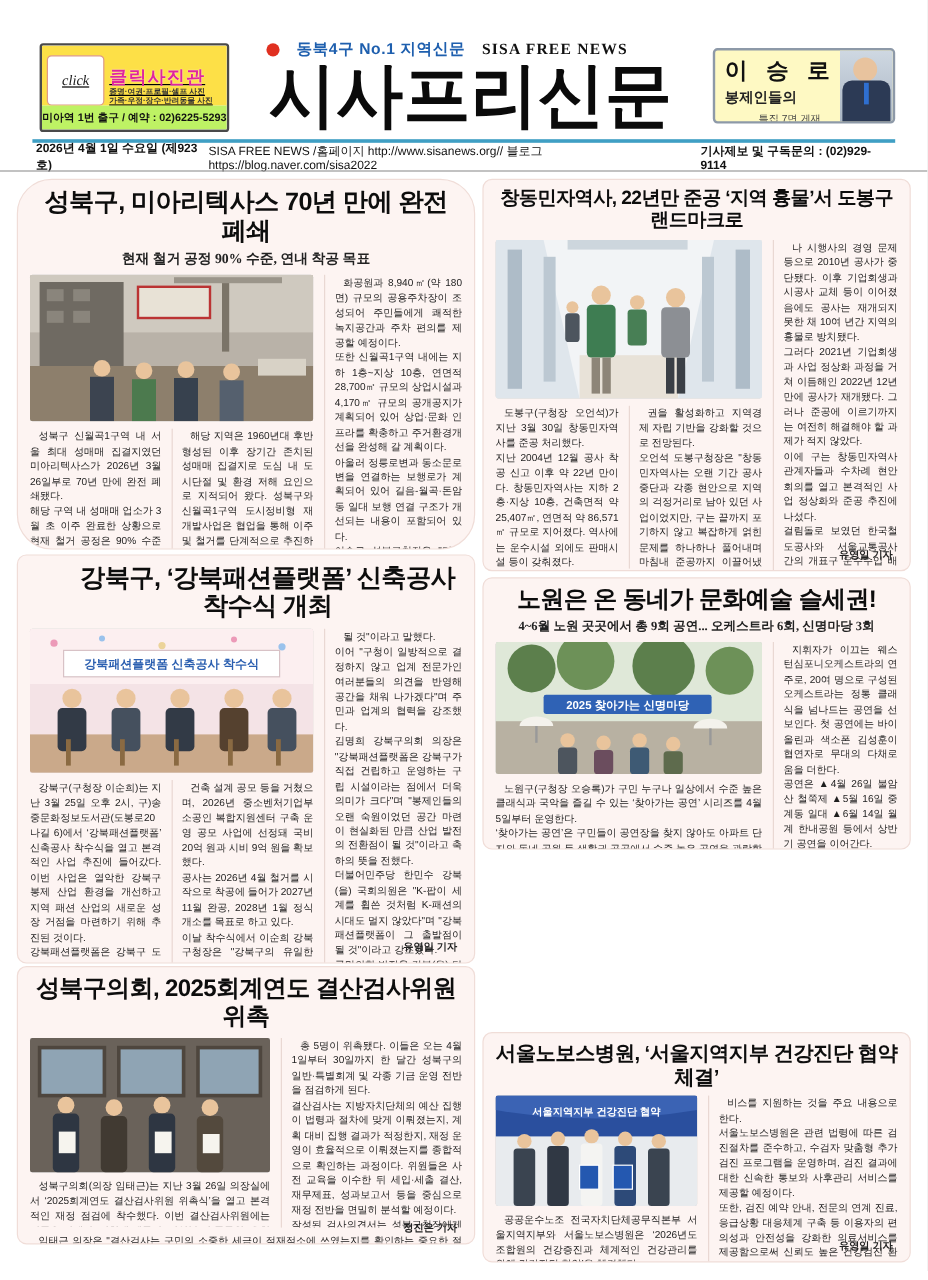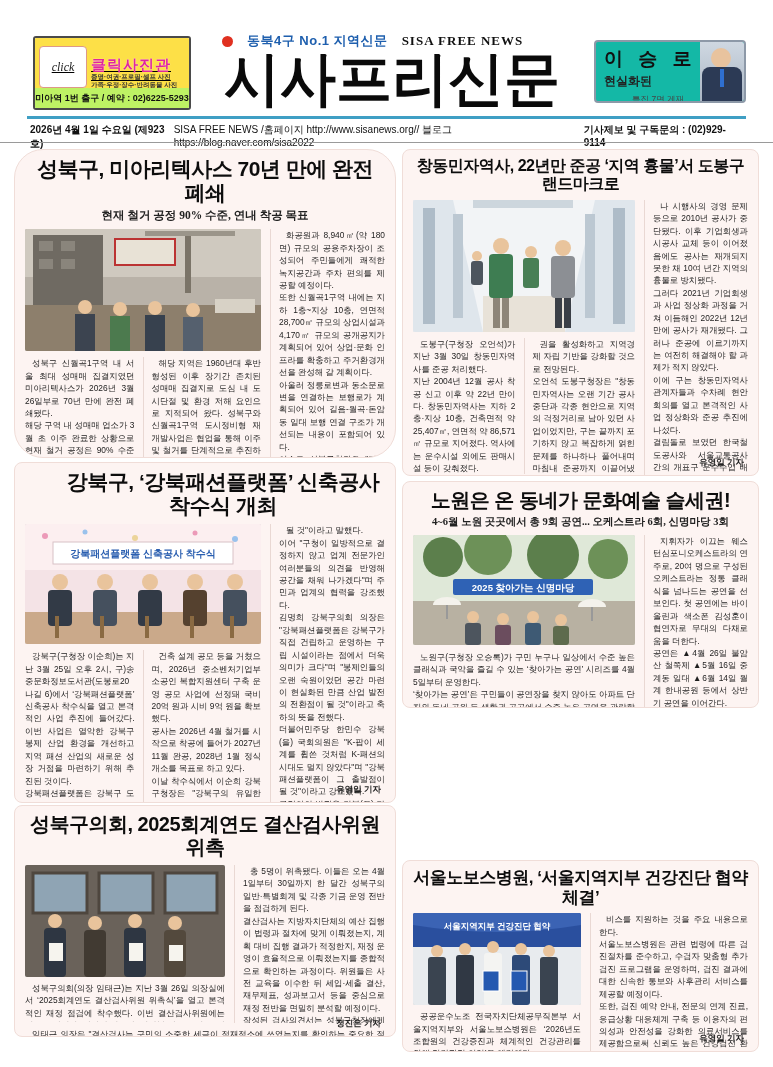--- a/index.html
+++ b/index.html
@@ -18,32 +18,32 @@
   .ad-left-bottom{height:20px;background:#bef264;display:flex;align-items:center;justify-content:center;
                   font-size:9px;font-weight:900;color:#111;}
   .masthead{position:absolute;left:222px;top:32px;width:340px;text-align:center;}
   .mh-row{display:flex;align-items:center;gap:14px;height:18px;}
   .red-dot{width:11px;height:11px;border-radius:50%;background:#e03020;display:inline-block;}
   .tagline{color:#1e5fae;font-weight:900;font-size:13px;letter-spacing:0.5px;}
   .eng{font-family:"Liberation Serif",serif;font-weight:700;font-size:13px;color:#111;letter-spacing:1px;}
   .mh-title{font-size:56px;font-weight:900;color:#0a0a0a;letter-spacing:0px;line-height:1.05;
             transform:scaleY(1.05);}
   .ad-right{position:absolute;left:594px;top:40px;width:152px;height:63px;border:2px solid #8d99a8;
-            border-radius:4px;background:#14b8a6;box-sizing:border-box;display:flex;overflow:hidden;}
+            border-radius:4px;background:#fef9c3;box-sizing:border-box;display:flex;overflow:hidden;}
   .ar-txt{flex:1;padding:4px 0 0 8px;}
   .ar-name{font-size:19px;font-weight:900;letter-spacing:5px;color:#111;}
   .ar-role{font-size:12px;font-weight:700;color:#222;margin-top:1px;}
   .ar-note{font-size:8.5px;color:#444;margin-top:4px;text-align:right;padding-right:16px;}
   .ar-photo{width:44px;background:linear-gradient(#cfd8e2,#aab6c4);position:relative;}
   .ar-face{position:absolute;left:11px;top:6px;width:20px;height:20px;border-radius:50%;background:#e8c39e;}
   .ar-suit{position:absolute;left:2px;top:25px;width:40px;height:38px;border-radius:8px 8px 0 0;background:#2c3a55;}
   .ar-tie{position:absolute;left:20px;top:27px;width:4px;height:18px;background:#2f6fd0;}
   .rule-teal{position:absolute;left:27px;right:27px;top:116px;height:3px;background:#3f9fc4;}
   .dateline{position:absolute;left:30px;right:30px;top:123px;height:16px;display:flex;
-            justify-content:space-between;font-size:10px;font-weight:700;color:#111;}
+            justify-content:space-between;align-items:center;font-size:10px;font-weight:700;color:#111;}
   .rule-gray{position:absolute;left:0;right:0;top:142px;height:1px;background:#9a9a9a;}
   
   .panel{position:absolute;background:#fdf4f2;border:1px solid #f0ddd8;border-radius:8px;
          box-sizing:border-box;padding:7px 10px;overflow:hidden;}
   .headline{font-weight:900;color:#0d0d0d;text-align:center;letter-spacing:-0.5px;line-height:1.15;}
   .sub{font-family:"Liberation Serif",serif;font-weight:700;text-align:center;color:#222;margin-top:3px;}
   .content{display:flex;gap:9px;margin-top:6px;}
   .colgroup{display:flex;flex-direction:column;}
   .photo{border-radius:2px;overflow:hidden;background:#ccc;flex:none;}
   .cols{display:flex;gap:8px;margin-top:6px;overflow:hidden;}
@@ -78,21 +78,21 @@
       <span class="red-dot"></span>
       <span class="tagline">동북4구 No.1 지역신문</span>
       <span class="eng">SISA FREE NEWS</span>
     </div>
     <div class="mh-title">시사프리신문</div>
   </div>
 
   <div class="ad-right">
     <div class="ar-txt">
       <div class="ar-name">이 승 로</div>
-      <div class="ar-role">현실화된</div>
+      <div class="ar-role">봉제인들의</div>
       <div class="ar-note">특집 7면 게재</div>
     </div>
     <div class="ar-photo">
       <div class="ar-face"></div>
         <div class="ar-suit"></div>
         <div class="ar-tie"></div>
     </div>
   </div>
 
   <div class="rule-teal"></div>

